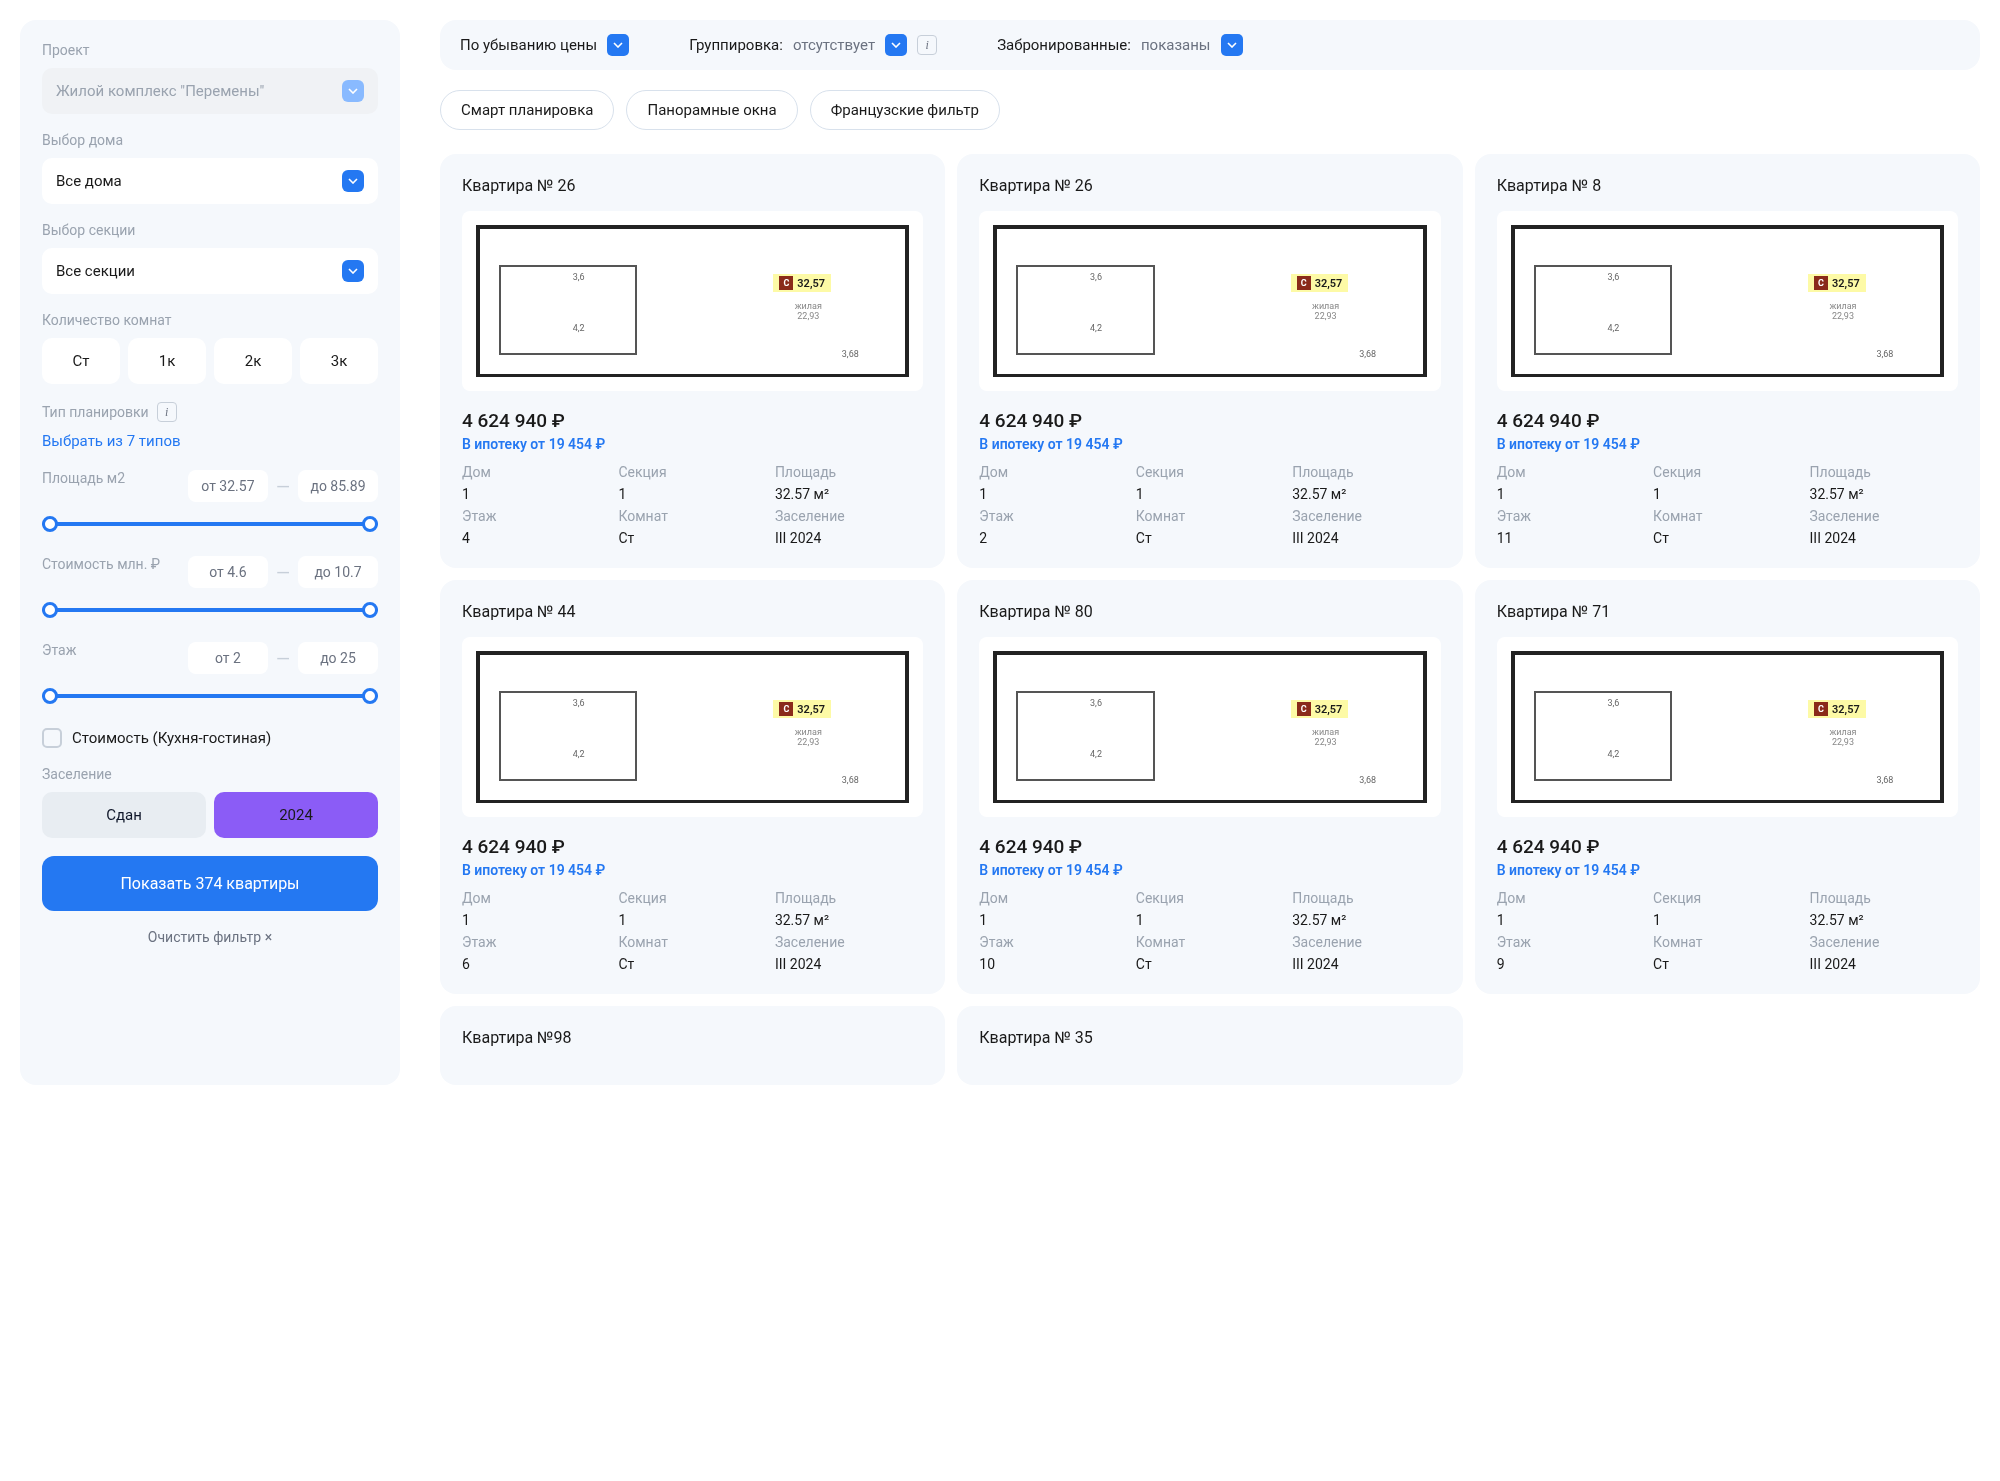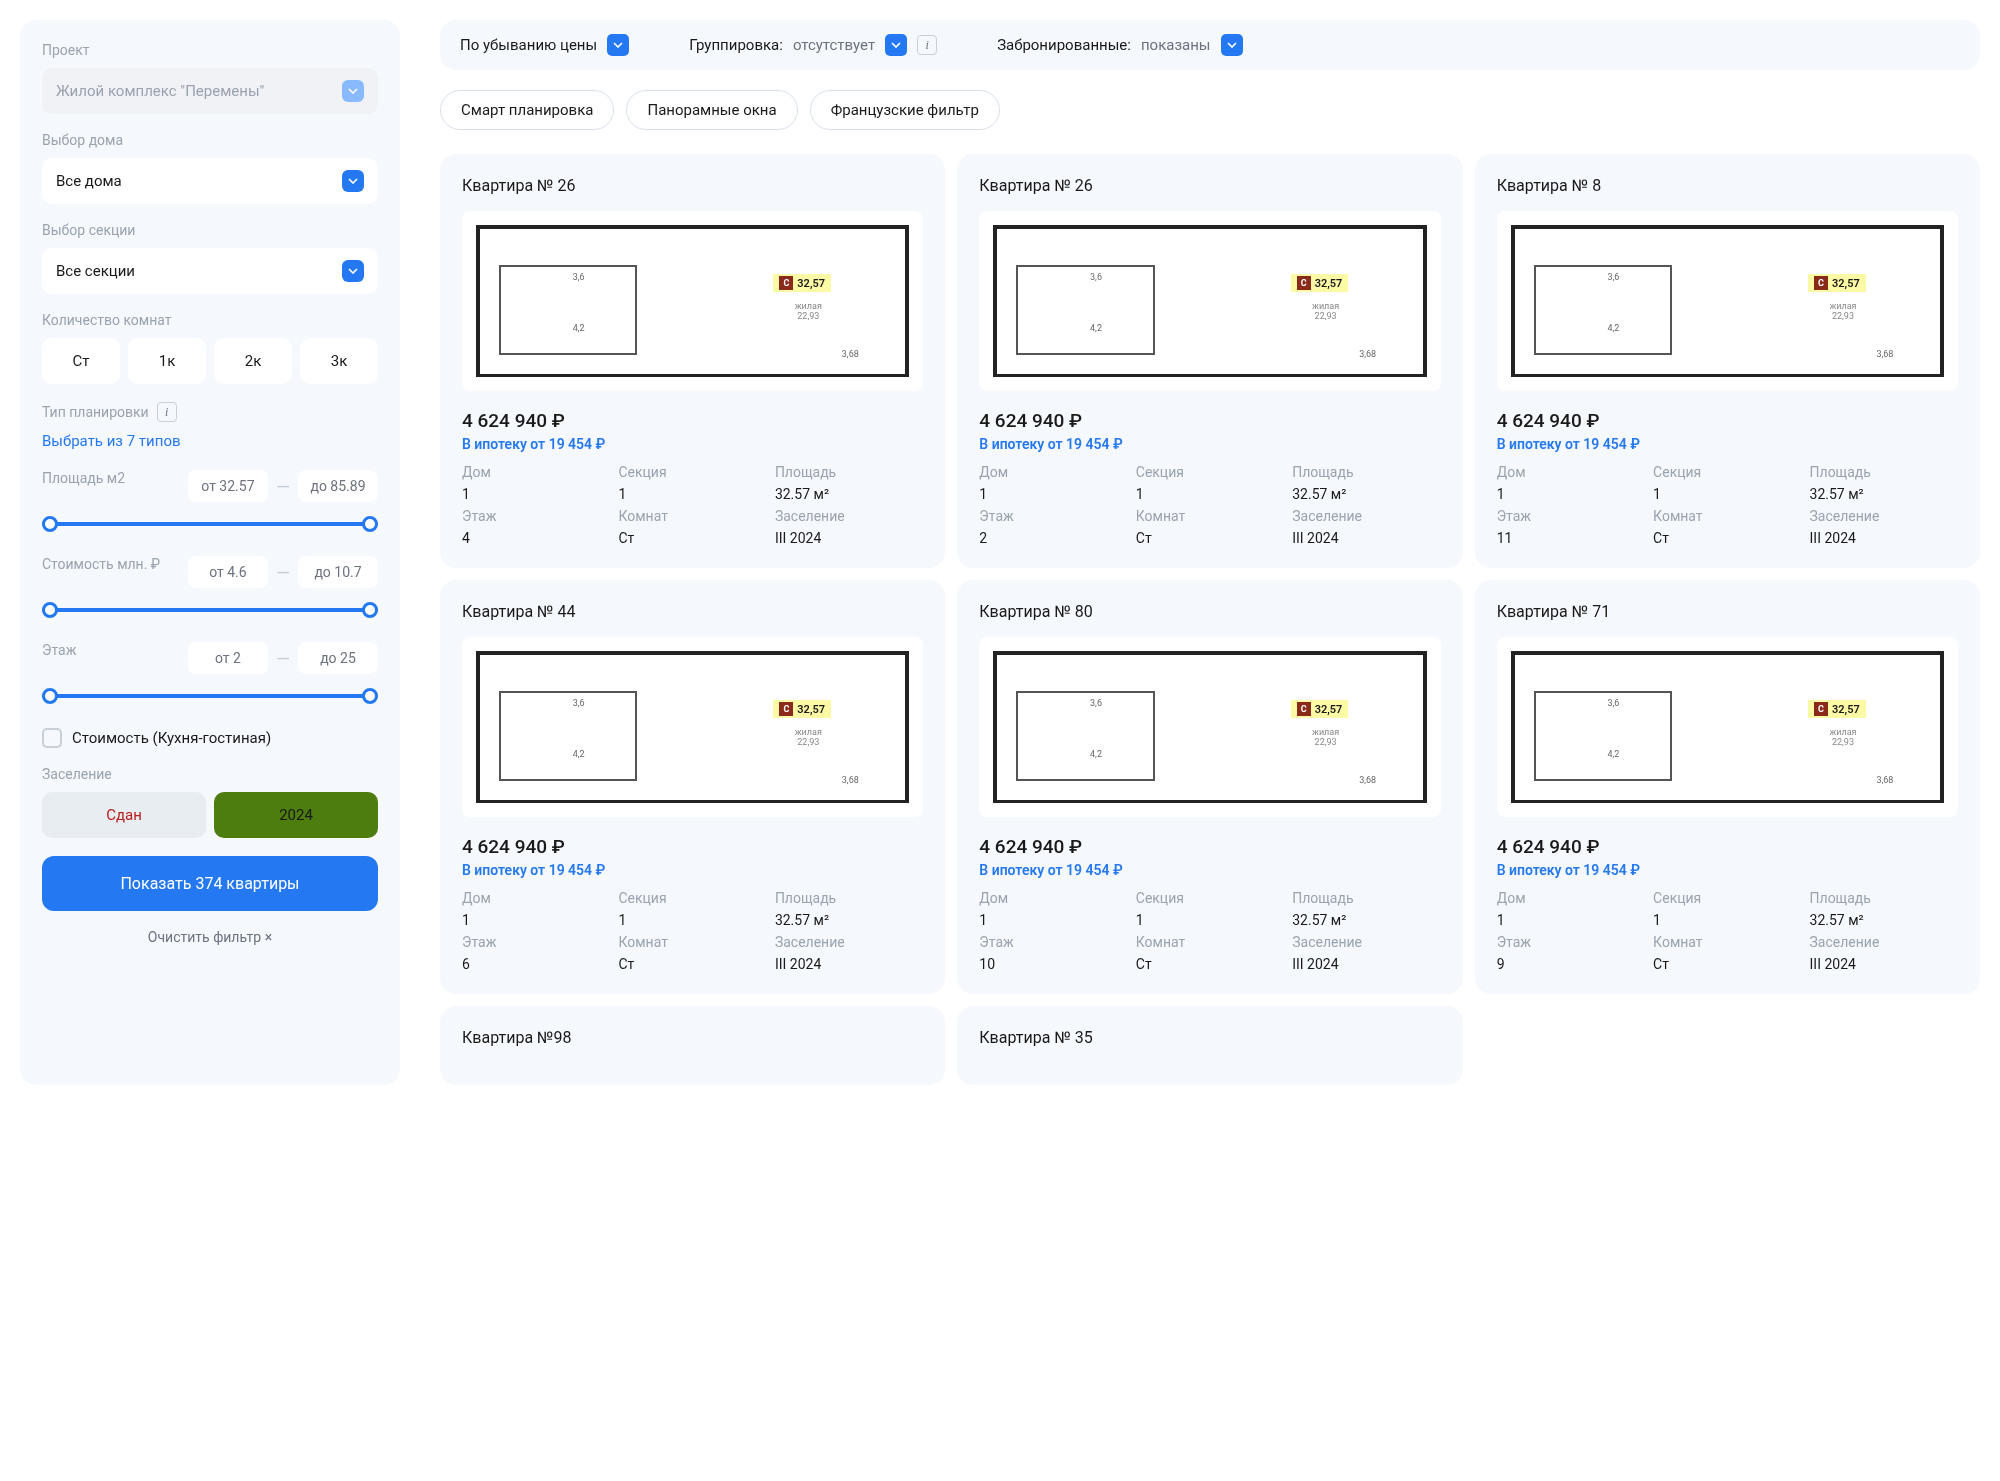--- a/index.html
+++ b/index.html
@@ -19,22 +19,22 @@
 .range-inp{background:#fff;border-radius:8px;padding:8px 10px;font-size:14px;width:80px;border:none;text-align:center;color:#6b7280}
 .dash{color:#c7cfd9;font-size:18px}
 .slider{position:relative;height:24px;margin-bottom:20px}
 .slider-track{position:absolute;top:10px;left:0;right:0;height:4px;background:#d8e1ec;border-radius:2px}
 .slider-fill{position:absolute;top:10px;left:0;right:0;height:4px;background:#2478f2;border-radius:2px}
 .slider-dot{position:absolute;top:4px;width:16px;height:16px;background:#fff;border:3px solid #2478f2;border-radius:50%}
 .checkbox-row{display:flex;align-items:center;gap:10px;margin-bottom:18px;font-size:15px}
 .checkbox{width:20px;height:20px;border:2px solid #c7cfd9;border-radius:5px}
 .seg{display:flex;gap:8px;margin-bottom:18px}
 .seg-btn{flex:1;border-radius:10px;padding:14px 0;text-align:center;font-size:15px}
-.seg-btn.active{background:#4d7c0f}
-.seg-btn.inactive{background:#e8edf2;color:#b91c1c}
+.seg-btn.active{background:#8b5cf6}
+.seg-btn.inactive{background:#e8edf2;color:#0f172a}
 .primary-btn{width:100%;background:#2478f2;color:#fff;padding:18px;border-radius:12px;text-align:center;font-size:16px;cursor:pointer;margin-bottom:18px}
 .clear{text-align:center;color:#6b7280;font-size:14px;cursor:pointer}
 .main{flex:1}
 .toolbar{background:#f5f8fc;border-radius:16px;padding:14px 20px;display:flex;gap:60px;align-items:center;margin-bottom:20px;font-size:15px}
 .tool-item{display:flex;align-items:center;gap:10px}
 .tool-label{color:#1a1a1a}
 .tool-val{color:#6b7280}
 .sq-btn{width:22px;height:22px;border-radius:5px;background:#2478f2;display:flex;align-items:center;justify-content:center}
 .info-icon{width:20px;height:20px;border:1px solid #c7cfd9;border-radius:4px;display:flex;align-items:center;justify-content:center;font-size:12px;color:#6b7280;font-style:italic;font-family:serif}
 .chips{display:flex;gap:12px;margin-bottom:24px}

